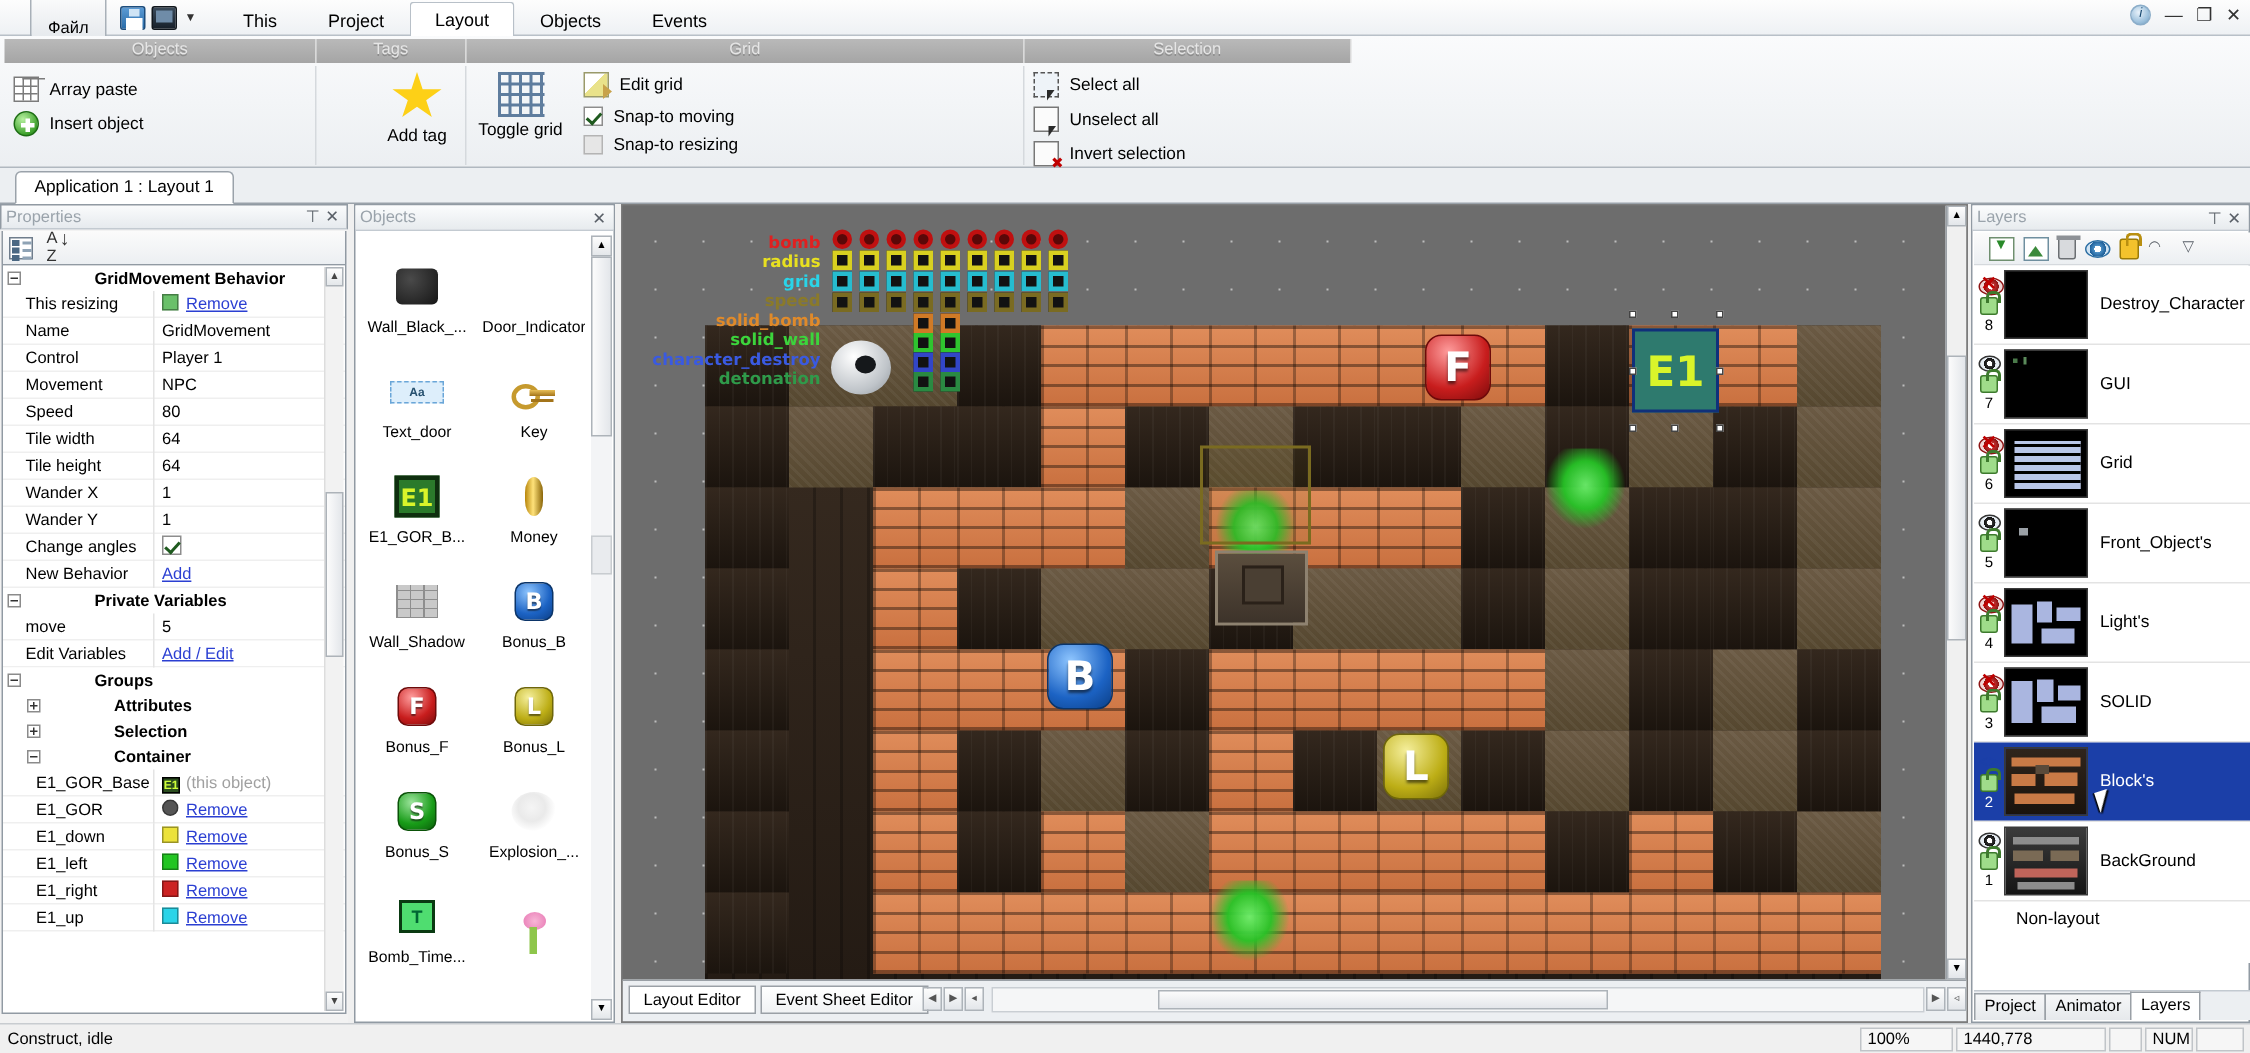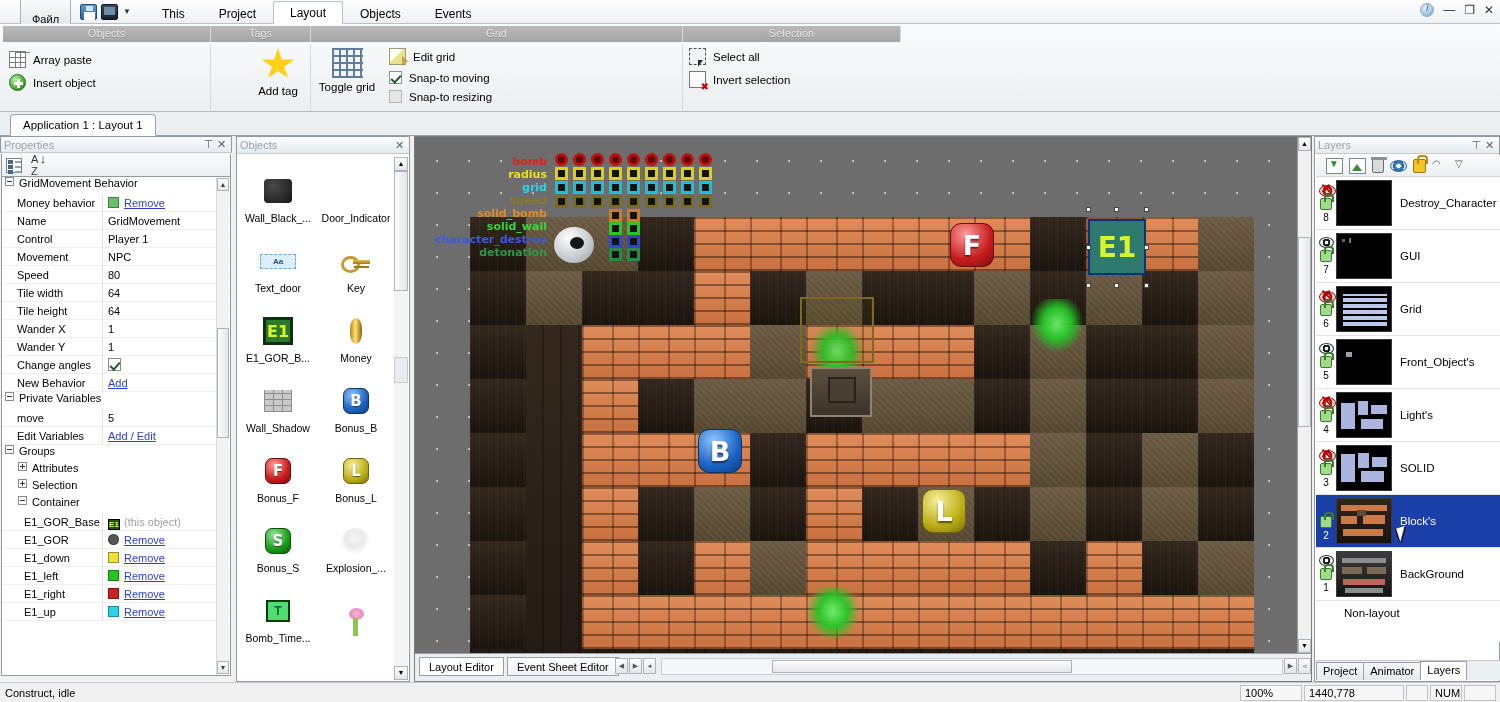--- a/index.html
+++ b/index.html
@@ -146,21 +146,21 @@
     box-shadow:0 5px 0 #8fa3b5, 0 10px 0 #8fa3b5;}
   .tb-sort { font-size:11px; color:#333; position:relative; padding-right:7px;}
   .tb-sort:after{content:"↓";position:absolute;right:-1px;top:-2px;font-size:13px;}
   #props-list {
     position:absolute; left:1px; top:40px; width:230px; height:500px;
     background:#fff; border:1px solid #919aa3; overflow:hidden;
   }
   .prow { display:flex; height:18px; align-items:center; border-bottom:1px solid #efefef; }
   .prow .pk { width:100px; padding-left:15px; font-size:11px; color:#000; }
   .prow .pv { flex:1; padding-left:5px; font-size:11px; border-left:1px solid #e4e4e4; height:18px; line-height:18px; overflow:hidden; white-space:nowrap;}
-  .psec { display:flex; height:17px; background:#fff; font-weight:normal; font-size:11px; padding-left:3px;}
+  .psec { display:flex; height:17px; align-items:center; background:#fff; font-weight:bold; font-size:11px; padding-left:3px;gap:44px;}
   .exp { width:9px;height:9px;border:1px solid #8b8b8b;background:#fff;margin-right:5px;
         position:relative; flex:0 0 auto;}
   .exp:after{content:"";position:absolute;left:1px;top:3px;width:5px;height:1px;background:#333;}
   .exp.plus:before{content:"";position:absolute;left:3px;top:1px;width:1px;height:5px;background:#333;}
   .sub1 { padding-left:16px; }
   .lnk { color:#2b3fd2; text-decoration:underline; cursor:pointer; }
   .sw { display:inline-block; width:11px;height:11px; vertical-align:-1px; margin-right:5px; border:1px solid rgba(0,0,0,.35);}
   .minitile { display:inline-block;width:12px;height:11px;background:#2a4d1d;border:1px solid #000;
     color:#cfff3a;font-size:8px;line-height:10px;text-align:center;font-weight:bold;vertical-align:-1px;margin-right:4px;}
   .grey { color:#a0a0a0; }
@@ -416,20 +416,24 @@
         </div>
       </div>
     </div>
 
     <div class="rgroup" style="width:218px;padding-top:1px;border-right:none">
       <div class="cmd">
         <span class="ic ic-selall"></span>
         <span>Select all</span>
       </div>
       <div class="cmd">
+        <span class="ic ic-unselall"></span>
+        <span>Unselect all</span>
+      </div>
+      <div class="cmd">
         <span class="ic ic-invert"></span>
         <span>Invert selection</span>
       </div>
     </div>
   </div>
 </div>
 
 <div id="doctabs">
   <div class="doc-tab">Application 1 : Layout 1</div>
 </div>
@@ -445,21 +449,21 @@
     <span class="tb-sort">A<br style="line-height:3px">Z</span>
   </div>
 
   <div id="props-list">
 
     <div class="psec">
       <span class="exp"></span>
       <span>GridMovement Behavior</span>
     </div>
     <div class="prow">
-      <span class="pk">Money behavior</span>
+      <span class="pk">This resizing</span>
       <span class="pv">
         <span class="sw" style="background:#6ac06a"></span><span class="lnk">Remove</span>
       </span>
     </div>
     <div class="prow">
       <span class="pk">Name</span>
       <span class="pv">GridMovement</span>
     </div>
     <div class="prow">
       <span class="pk">Control</span>

